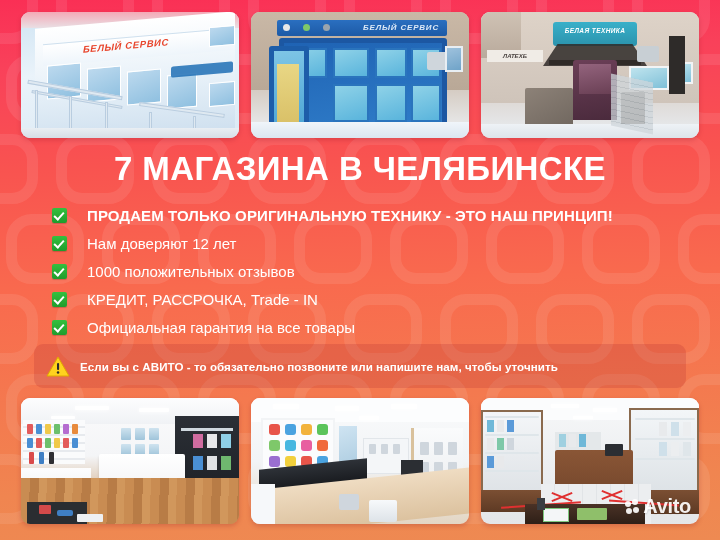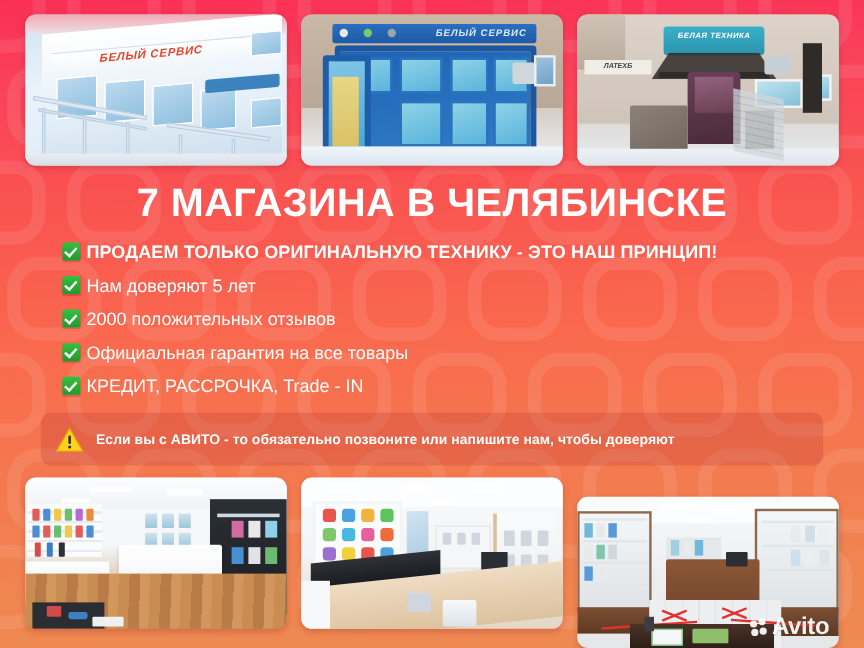--- a/index.html
+++ b/index.html
@@ -119,21 +119,21 @@
              transform:skewY(-6deg); }
   .p5 .blk{ left:8px; top:66px; width:108px; height:24px;
             background:linear-gradient(180deg,#2e3238,#16181c); transform:skewY(-6deg); }
   .p5 .disp{ right:6px; top:30px; width:52px; height:74px;
              background:linear-gradient(180deg,#fafbfc,#e9ecef); border-left:3px solid #d9c19c; }
   .p5 .sml{ position:absolute; background:#cfd6dd; border-radius:1px; }
   .p5 .tab{ left:118px; bottom:2px; width:28px; height:22px;
             background:linear-gradient(180deg,#f7f9fb,#dde3e8); border-radius:2px; }
 
   
-  .p6{ background:linear-gradient(180deg,#f7f8f9 0%,#eef0f2 45%,#e4e6e8 100%);margin-top:16px; }
+  .p6{ background:linear-gradient(180deg,#f7f8f9 0%,#eef0f2 45%,#e4e6e8 100%); }
   .p6 .ceil{ left:0; top:0; width:100%; height:22px; background:#fbfcfd; }
   .p6 .lamp{ background:#ffffff; box-shadow:0 0 4px #fff; }
   .p6 .cabL{ left:0; top:12px; width:62px; height:84px;
              background:linear-gradient(180deg,#f4f6f8,#dfe3e7); border:2px solid #8a6a4e; }
   .p6 .cabR{ right:0; top:10px; width:70px; height:88px;
              background:linear-gradient(180deg,#f3f6f8,#dde2e6); border:2px solid #8a6a4e; }
   .p6 .woodL{ left:0; top:92px; width:66px; height:22px;
               background:linear-gradient(180deg,#7b4f33,#5e3a24); }
   .p6 .woodR{ right:0; top:92px; width:72px; height:24px;
               background:linear-gradient(180deg,#7b4f33,#5e3a24); }
@@ -157,21 +157,21 @@
 
   
   .headline{
     position:absolute; left:0; top:150px; width:720px; text-align:center;
     color:#ffffff; font-size:33px; font-weight:bold; letter-spacing:.4px;
     white-space:nowrap;
   }
 
   
   .checklist{ position:absolute; left:52px; top:202px; width:640px; }
-  .ck{ display:flex; gap:5px; height:26px; margin-bottom:2px; }
+  .ck{ display:flex; align-items:center; gap:20px; height:26px; margin-bottom:2px; }
   .ck .box{
     width:15px; height:15px; flex:0 0 15px; border-radius:2px;
     background:linear-gradient(180deg,#34c03f,#1f9c2c);
     position:relative; box-shadow:0 1px 1px rgba(0,0,0,.18);
   }
   .ck .box::after{
     content:""; position:absolute; left:4px; top:2px; width:4px; height:8px;
     border:solid #ffffff; border-width:0 2px 2px 0; transform:rotate(42deg);
   }
   .ck .txt{ color:#ffffff; font-size:14.5px; font-weight:bold; white-space:nowrap; }
@@ -326,46 +326,46 @@
 
   <div class="headline">7 МАГАЗИНА В ЧЕЛЯБИНСКЕ</div>
 
   <div class="checklist">
     <div class="ck lead">
       <span class="box"></span>
       <span class="txt">ПРОДАЕМ ТОЛЬКО ОРИГИНАЛЬНУЮ ТЕХНИКУ - ЭТО НАШ ПРИНЦИП!</span>
     </div>
     <div class="ck norm">
       <span class="box"></span>
-      <span class="txt">Нам доверяют 5 лет</span>
+      <span class="txt">Нам доверяют 12 лет</span>
     </div>
     <div class="ck norm">
       <span class="box"></span>
-      <span class="txt">2000 положительных отзывов</span>
+      <span class="txt">1000 положительных отзывов</span>
+    </div>
+    <div class="ck norm">
+      <span class="box"></span>
+      <span class="txt">КРЕДИТ, РАССРОЧКА, Trade - IN</span>
     </div>
     <div class="ck norm">
       <span class="box"></span>
       <span class="txt">Официальная гарантия на все товары</span>
-    </div>
-    <div class="ck norm">
-      <span class="box"></span>
-      <span class="txt">КРЕДИТ, РАССРОЧКА, Trade - IN</span>
     </div>
   </div>
 
   <div class="warn">
     <span class="tri">
       <svg width="24" height="21" viewBox="0 0 24 21">
         <path d="M12 1 L23 20 L1 20 Z" fill="#ffd21e" stroke="#e0a800" stroke-width="1" stroke-linejoin="round"></path>
         <rect x="11" y="7" width="2.1" height="7" rx="1" fill="#2b2b2b"></rect>
         <circle cx="12.05" cy="16.6" r="1.25" fill="#2b2b2b"></circle>
       </svg>
     </span>
     <span class="wtxt">
-      <div>Если вы с АВИТО - то обязательно позвоните или напишите нам, чтобы доверяют</div>
+      <div>Если вы с АВИТО - то обязательно позвоните или напишите нам, чтобы уточнить</div>
     </span>
   </div>
 
   <div class="photo-row row-bottom">
 
     <div class="photo p4">
       <i class="ceil"></i>
       <i class="lamp" style="left:54px;top:8px;width:34px;height:4px"></i>
       <i class="lamp" style="left:118px;top:10px;width:30px;height:4px"></i>
       <i class="lamp" style="left:30px;top:18px;width:24px;height:3px"></i>

